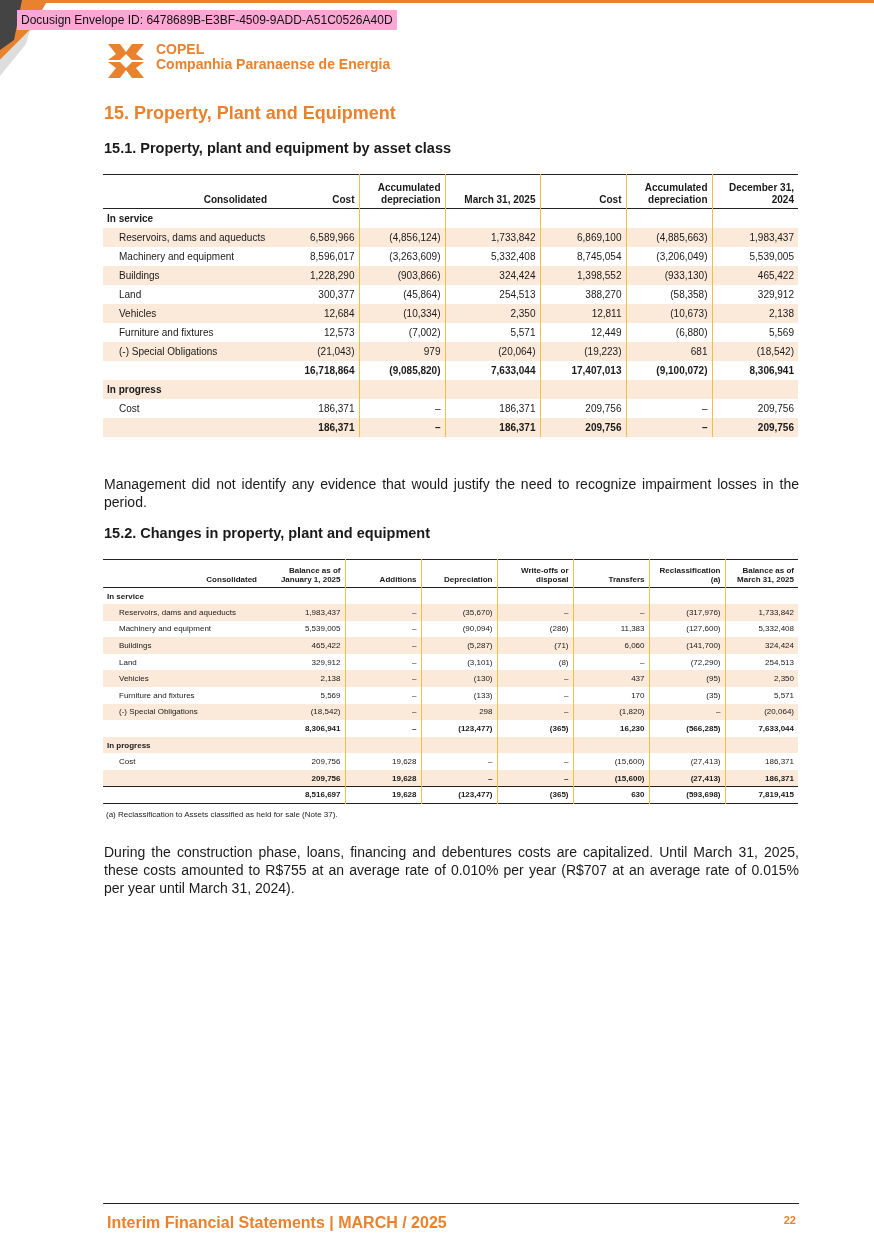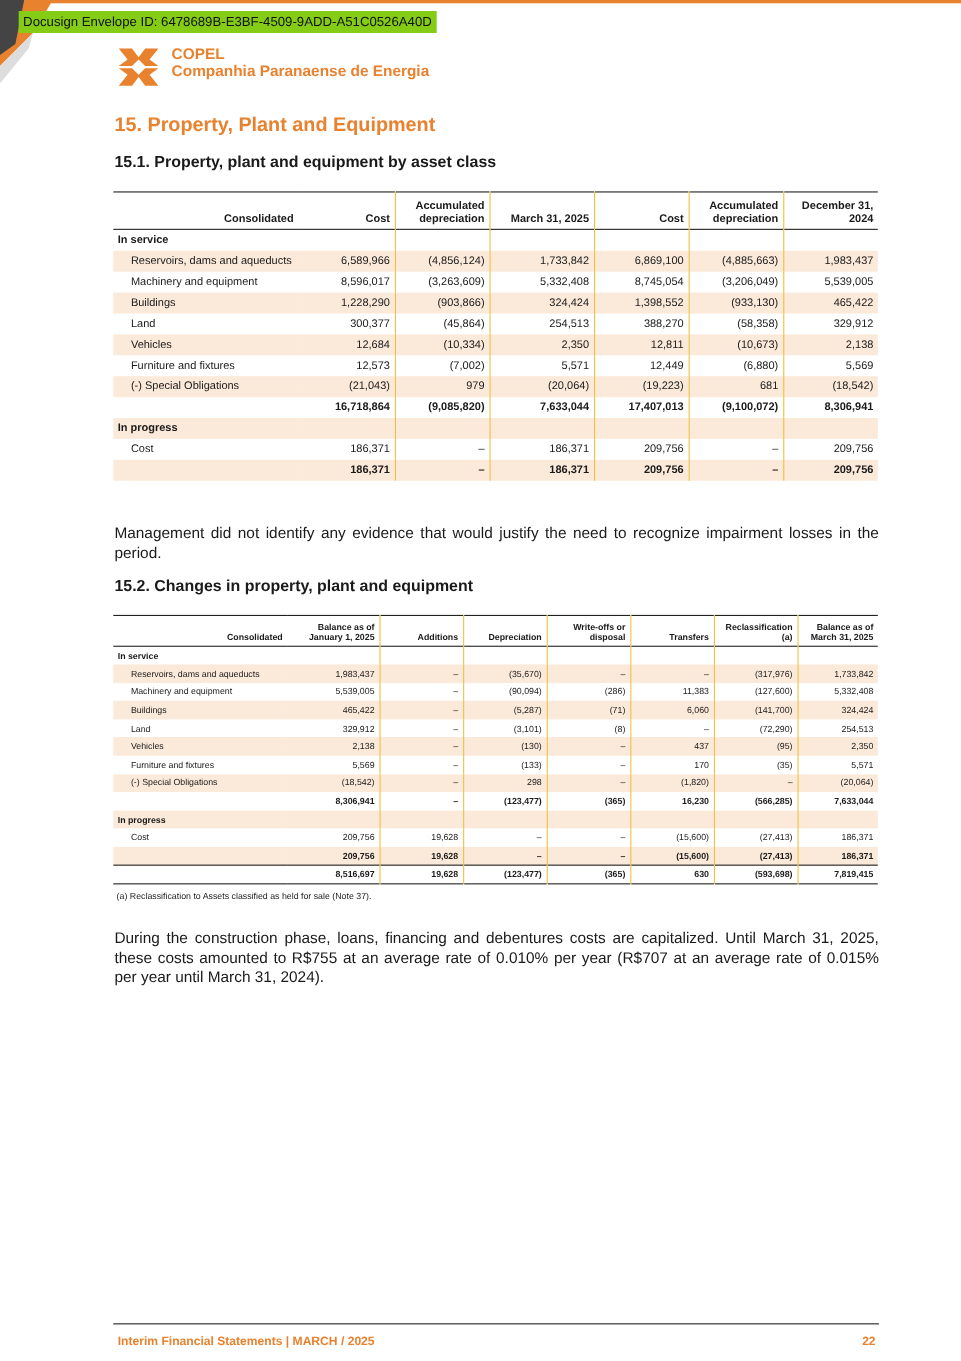--- a/index.html
+++ b/index.html
@@ -1,21 +1,21 @@
 <!DOCTYPE html>
 <html><head>
 <meta charset="utf-8">
 <style>
   * { box-sizing: border-box; margin: 0; padding: 0; }
   html, body { width: 874px; height: 1237px; background: #ffffff; }
   body { position: relative; font-family: "Liberation Sans", sans-serif; color: #1a1a1a; overflow: hidden; }
 
   .top-bar { position: absolute; left: 0; top: 0; width: 874px; height: 3px; background: #e8822f; }
   .corner { position: absolute; left: 0; top: 0; width: 60px; height: 80px; }
-  .envelope { position: absolute; left: 17px; top: 10px; background: #84cc16; padding: 2px 4px; font-size: 12px; color: #111; line-height: 16px; }
+  .envelope { position: absolute; left: 17px; top: 10px; background: #f9a8d4; padding: 2px 4px; font-size: 12px; color: #111; line-height: 16px; }
 
   .logo { position: absolute; left: 106px; top: 42px; display: flex; }
   .logo-mark { width: 40px; height: 38px; }
   .logo-text { margin-left: 10px; color: #e8822f; font-weight: bold; line-height: 15px; }
   .logo-text .l1 { font-size: 14px; }
   .logo-text .l2 { font-size: 14px; }
 
   .h1 { position: absolute; left: 104px; top: 103px; font-size: 18px; font-weight: bold; color: #e8822f; }
   .h2 { position: absolute; left: 104px; font-size: 14.5px; font-weight: bold; color: #1a1a1a; }
 
@@ -35,21 +35,21 @@
   table .col-div { border-left: 1px solid #f0c040; }
   table.t1 td { height: 19px; }
   table.t1 thead th { height: 34px; }
   table.t2 td { height: 16.6px; }
   table.t2 thead th { height: 28px; font-size: 8px; }
 
   .para { position: absolute; left: 104px; width: 695px; font-size: 14px; line-height: 18px; text-align: justify; color: #1a1a1a; }
   .note { position: absolute; left: 106px; top: 810px; font-size: 8px; color: #222; }
 
   .footer-line { position: absolute; left: 103px; top: 1203px; width: 696px; height: 1px; background: #222; }
-  .footer-left { position: absolute; left: 107px; top: 1214px; font-size: 11px; font-weight: bold; color: #e8822f; }
+  .footer-left { position: absolute; left: 107px; top: 1214px; font-size: 16px; font-weight: bold; color: #e8822f; }
   .footer-right { position: absolute; right: 78px; top: 1214px; font-size: 11px; font-weight: bold; color: #e8822f; }
 </style>
 </head>
 <body>
 
 <div class="top-bar"></div>
 <svg class="corner" viewBox="0 0 60 80">
   <polygon points="0,0 48,0 30,30 0,60" fill="#e8822f"></polygon>
   <polygon points="0,0 22,0 14,40 0,50" fill="#444"></polygon>
   <polygon points="0,60 30,30 26,44 0,76" fill="#ddd"></polygon>

